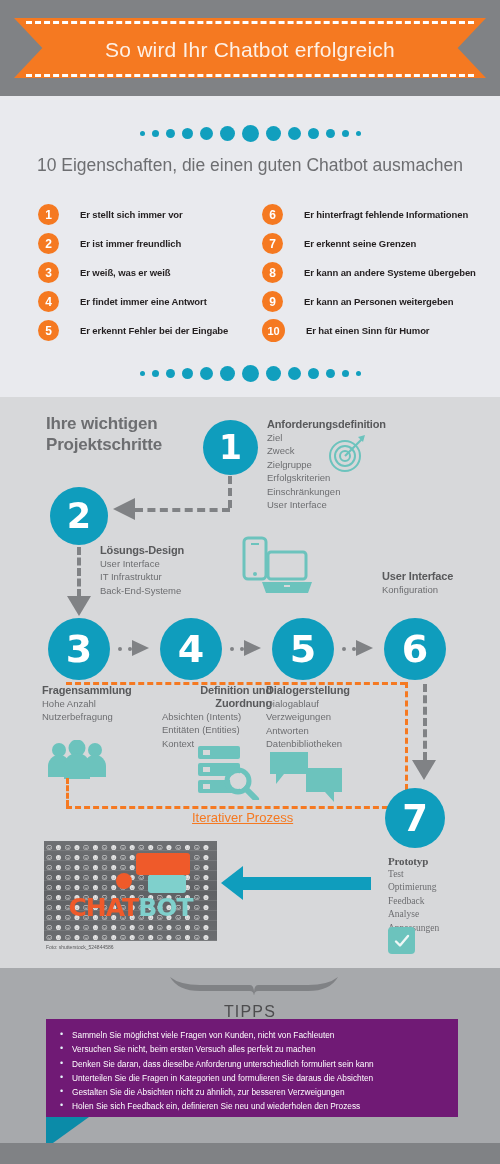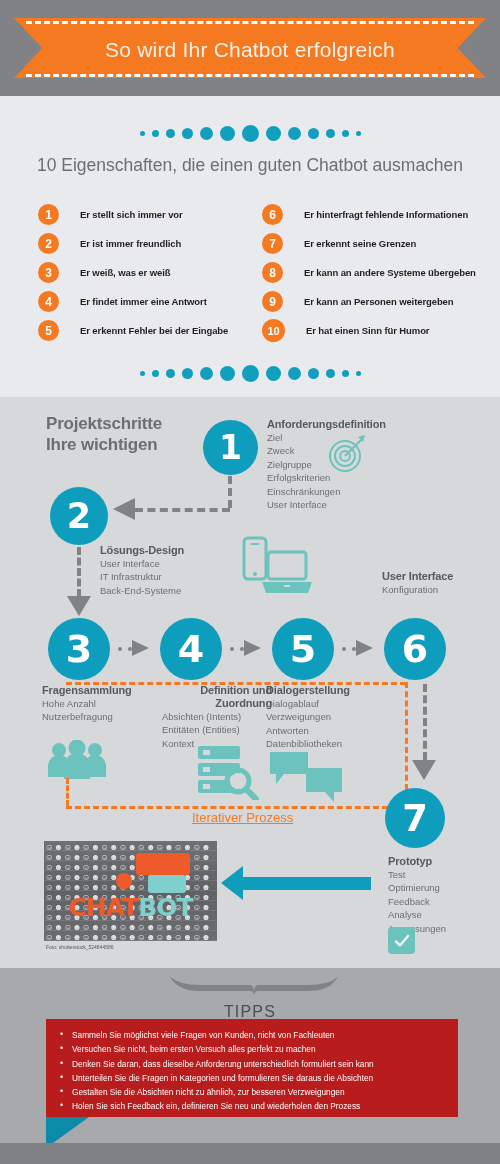--- a/index.html
+++ b/index.html
@@ -116,21 +116,21 @@
 
   .check{
     position:absolute;left:388px;top:927px;width:27px;height:27px;border-radius:4px;
     background:#6cc3bd;display:flex;align-items:center;justify-content:center;
   }
 
   
   .sec-dark{position:absolute;left:0;top:968px;width:500px;height:175px;background:#a7a9ac;}
   .brace{position:absolute;left:168px;top:975px;width:172px;height:20px;}
   .tipps-title{position:absolute;left:0;top:1003px;width:500px;text-align:center;color:#4d4d4f;font-size:16px;letter-spacing:1.2px;}
-  .tipbox{position:absolute;left:46px;top:1019px;width:412px;height:98px;background:#b91c1c;}
+  .tipbox{position:absolute;left:46px;top:1019px;width:412px;height:98px;background:#701a75;}
   .tipbox ul{margin:0;padding:9px 0 0 26px;list-style:none;}
   .tipbox li{color:#fff;font-size:8.3px;line-height:14.3px;position:relative;}
   .tipbox li:before{content:"\2022";position:absolute;left:-12px;top:-1px;font-size:9px;color:#e6f6fb;}
   .tipfold{
     position:absolute;left:46px;top:1117px;width:43px;height:31px;background:#0b8ba8;
     clip-path:polygon(0 0,100% 0,0 100%);
   }
   .bottom-band{position:absolute;left:0;top:1143px;width:500px;height:21px;background:#808285;}
 </style>
 </head>
@@ -223,22 +223,22 @@
       <div class="d" style="width: 13px; height: 13px;"></div>
       <div class="d" style="width: 11px; height: 11px;"></div>
       <div class="d" style="width: 9px; height: 9px;"></div>
       <div class="d" style="width: 7px; height: 7px;"></div>
       <div class="d" style="width: 5px; height: 5px;"></div>
     </div>
 
   <div class="sec-mid"></div>
 
   <div class="big-head">
+    <div>Ihre wichtigen</div>
     <div>Projektschritte</div>
-    <div>Ihre wichtigen</div>
   </div>
 
   <div class="circ" style="left:203px;top:420px;width:55px;height:55px;font-size:33px;">1</div>
   <div class="blk" style="left:267px;top:418px;width:140px;">
     <div class="bt">Anforderungsdefinition</div>
     <div class="bl" style="white-space:pre-line;">Ziel
 Zweck
 Zielgruppe
 Erfolgskriterien
 Einschränkungen
@@ -352,21 +352,21 @@
   <div class="orange-h" style="left:66px;top:682px;width:340px;"></div>
   <div class="orange-v" style="left:405px;top:682px;height:108px;"></div>
   <div class="orange-v" style="left:66px;top:778px;height:28px;"></div>
   <div class="orange-h" style="left:66px;top:806px;width:340px;"></div>
   <div class="iter-label" style="left:192px;top:810px;">Iterativer Prozess</div>
 
   <div class="vdash" style="left:423px;top:684px;height:76px;"></div>
   <div class="tri" style="left:412px;top:760px;border-left:12px solid transparent;border-right:12px solid transparent;border-top:20px solid #808285;"></div>
 
   <div class="circ" style="left:385px;top:788px;width:60px;height:60px;font-size:37px;">7</div>
-  <div class="blk" style="left:388px;top:855px;width:105px;">
+  <div class="blk" style="left:388px;top:855px;width:105px;font-family:Liberation Serif, serif;">
     <div class="bt">Prototyp</div>
     <div class="bl" style="white-space:pre-line;">Test
 Optimierung
 Feedback
 Analyse
 Anpassungen</div>
   </div>
   <div class="check">
     <svg width="18" height="18" viewBox="0 0 18 18">
         <path d="M3 9.5 L7 13.5 L15 4" fill="none" stroke="#eef7f6" stroke-width="2.4" stroke-linecap="round" stroke-linejoin="round"></path>

